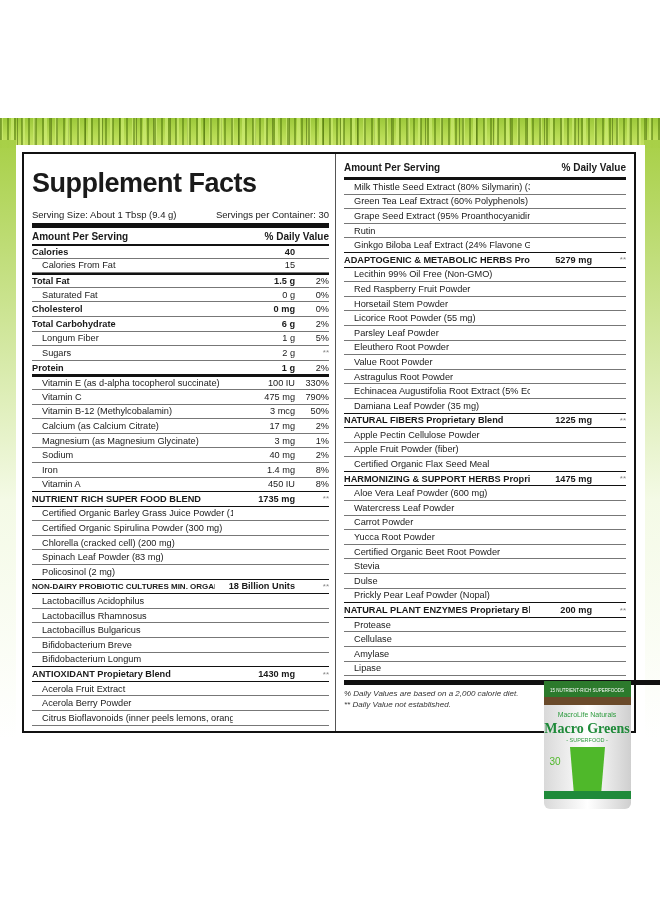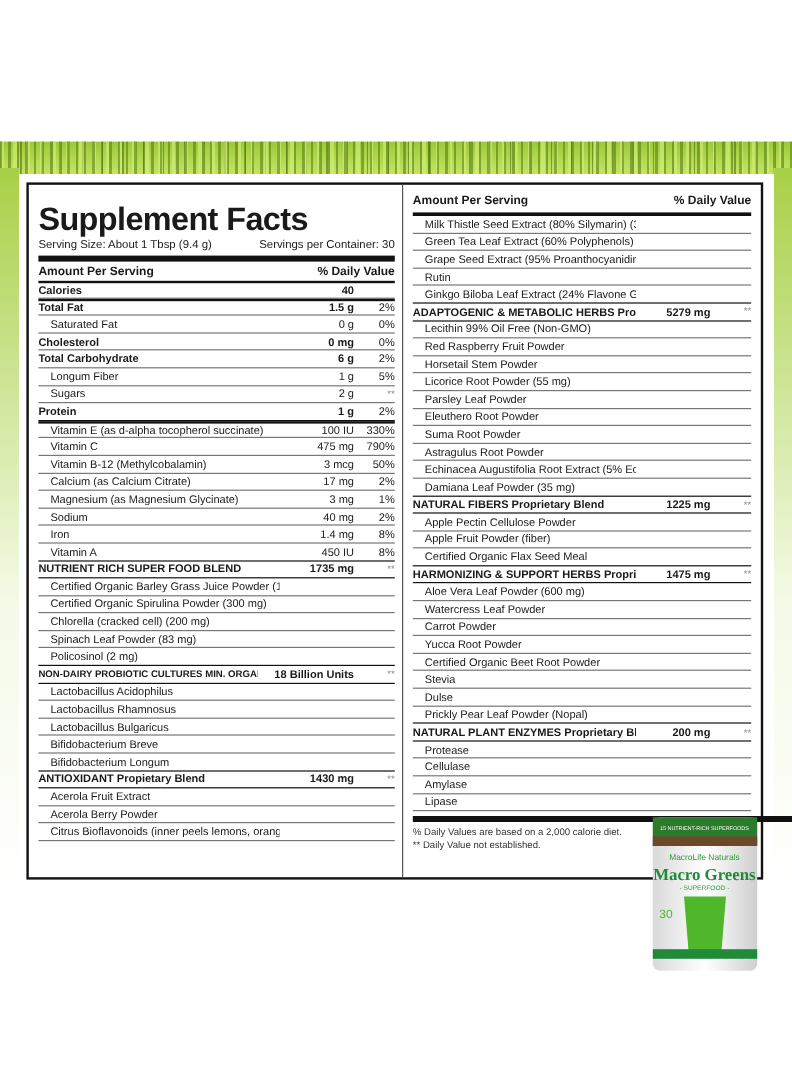--- a/index.html
+++ b/index.html
@@ -14,36 +14,36 @@
   }
   .grass-side { position:absolute; top:140px; width:16px; height:600px;
     background: linear-gradient(180deg, #a8d047, rgba(200,230,130,0.2) 60%, rgba(255,255,255,0)); }
   .panel { position:absolute; left:16px; top:145px; width:629px; height:598px; background:#fff; }
   .label { position:absolute; left:22px; top:152px; width:614px; height:581px;
            border:2px solid #111; background:#fff; box-sizing:border-box; }
   .col { position:absolute; top:0; bottom:0; }
   .col-left { left:0; width:311px; padding:12px 6px 0 8px; box-sizing:border-box; }
   .col-right { left:311px; right:0; border-left:1.5px solid #555; padding:0 8px 0 8px; box-sizing:border-box; }
   .title { font-weight:bold; font-size:27px; letter-spacing:-0.5px; margin-top:3px; line-height:28px; }
-  .serving { display:flex; justify-content:space-between; font-size:9.5px; margin-top:2px; }
+  .serving { display:flex; justify-content:space-between; font-size:9.5px; margin-top:12px; }
   .thickbar { height:5px; background:#111; margin-top:3px; }
   .hdr { display:flex; justify-content:space-between; font-size:10px; font-weight:bold; padding:3px 0 2px; }
   .thickbar2 { height:3px; background:#111; }
   .row { display:flex; align-items:center; height:14.6px; font-size:9.2px; border-bottom:1px solid #777; box-sizing:border-box; white-space:nowrap; }
   .row .name { flex:1; overflow:hidden; }
   .row .amt { width:62px; text-align:right; }
   .row .dv { width:34px; text-align:right; }
   .row.b .name, .row.b .amt { font-weight:bold; }
   .row.ind .name { padding-left:10px; }
   .row.topthick { border-top:2px solid #111; }
   .row.sec { border-bottom:1px solid #111; }
   .dv.star { color:#888; font-size:8px; }
   .right-hdr { display:flex; justify-content:space-between; font-size:10px; font-weight:bold; padding:8px 0 4px; }
   .foot-bar { height:5px; background:#111; margin-top:4px; width:335px; }
-  .foot { font-size:8px; color:#333; margin-top:3px; line-height:11px; }
+  .foot { font-size:8px; color:#333; margin-top:3px; line-height:11px;font-style:italic; }
   .can { position:absolute; left:540px; top:679px; width:95px; height:140px; }
 </style>
 </head>
 <body>
 
 <div class="grass"></div>
 <div class="grass-side" style="left:0"></div>
 <div class="grass-side" style="left:644px"></div>
 <div class="panel"></div>
 
@@ -58,20 +58,25 @@
     <div class="hdr">
       <span>Amount Per Serving</span>
       <span>% Daily Value</span>
     </div>
     <div id="left-rows">
         <div class="row b topthick">
           <span class="name">Calories</span>
           <span class="amt">40</span>
           <span class="dv"></span>
         </div>
+        <div class="row ind">
+          <span class="name">Calories From Fat</span>
+          <span class="amt">15</span>
+          <span class="dv"></span>
+        </div>
         <div class="row b topthick">
           <span class="name">Total Fat</span>
           <span class="amt">1.5 g</span>
           <span class="dv">2%</span>
         </div>
         <div class="row ind">
           <span class="name">Saturated Fat</span>
           <span class="amt">0 g</span>
           <span class="dv">0%</span>
         </div>
@@ -284,21 +289,21 @@
           <span class="name">Parsley Leaf Powder</span>
           <span class="amt"></span>
           <span class="dv"></span>
         </div>
         <div class="row ind">
           <span class="name">Eleuthero Root Powder</span>
           <span class="amt"></span>
           <span class="dv"></span>
         </div>
         <div class="row ind">
-          <span class="name">Suma Root Powder</span>
+          <span class="name">Value Root Powder</span>
           <span class="amt"></span>
           <span class="dv"></span>
         </div>
         <div class="row ind">
           <span class="name">Astragulus Root Powder</span>
           <span class="amt"></span>
           <span class="dv"></span>
         </div>
         <div class="row ind">
           <span class="name">Echinacea Augustifolia Root Extract (5% Echinacosides) (35mg)</span>

